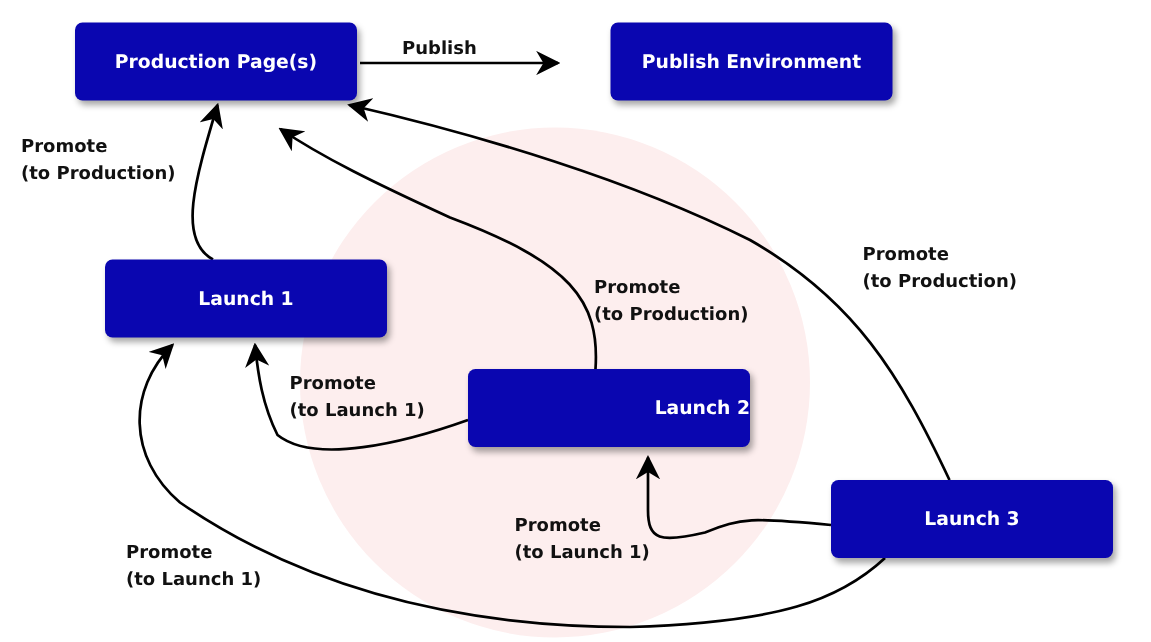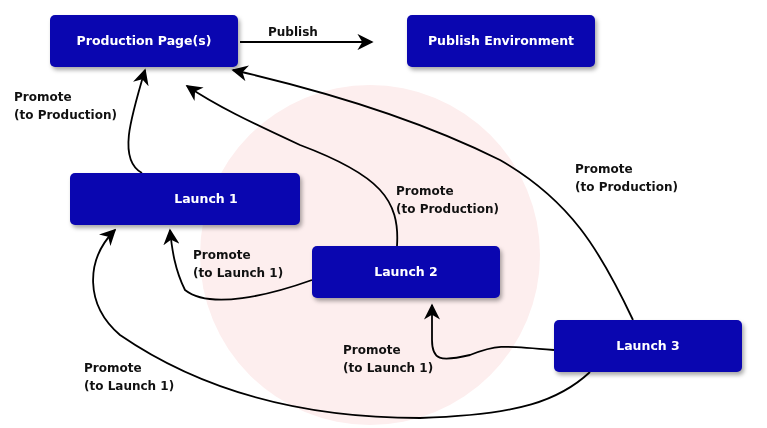--- a/index.html
+++ b/index.html
@@ -37,24 +37,24 @@
     <path d="M590,372 C560,400 520,415 420,418 C300,418 200,390 120,335 C85,305 85,260 115,230" marker-end="url(#arrow)"></path>
   </g>
 </svg>
 
 <div class="node" style="left:50px; top:15px;">
   <span>Production Page(s)</span>
 </div>
 <div class="node" style="left:375px; top:15px;margin-left:32px;">
   <span>Publish Environment</span>
 </div>
-<div class="node" style="left:70px; top:173px;padding-left:42px;">
+<div class="node" style="left:70px; top:173px;">
   <span>Launch 1</span>
 </div>
-<div class="node" style="left:312px; top:246px;">
+<div class="node" style="left:312px; top:246px;align-items:flex-end;">
   <span>Launch 2</span>
 </div>
 <div class="node" style="left:554px; top:320px;">
   <span>Launch 3</span>
 </div>
 
 <div class="label" style="left:268px; top:23px;">Publish</div>
 
 <div class="label" style="left:14px; top:88px;">
   <div>Promote</div>

